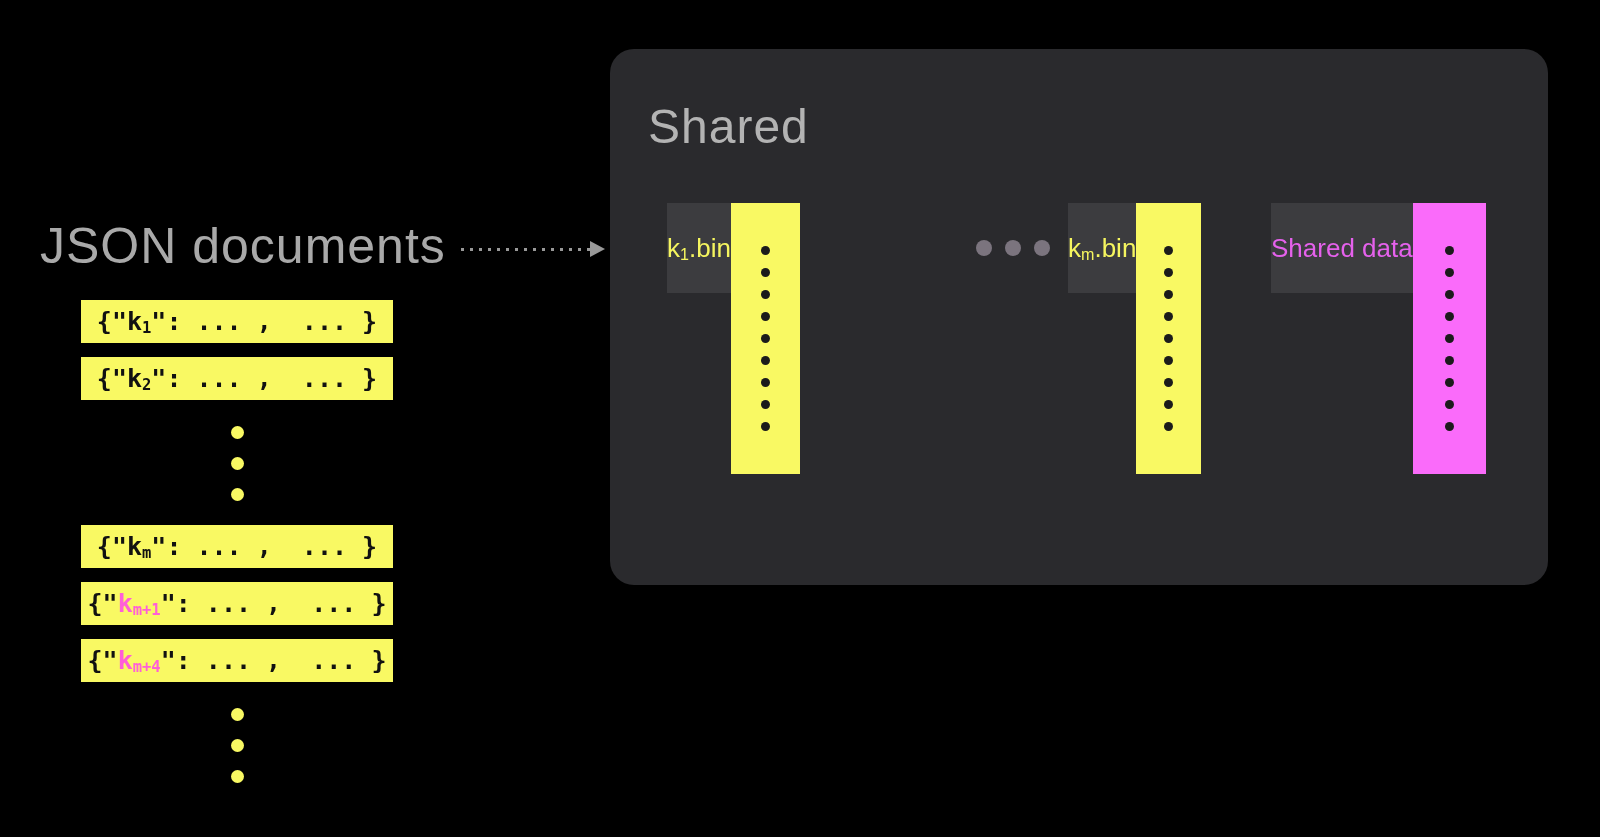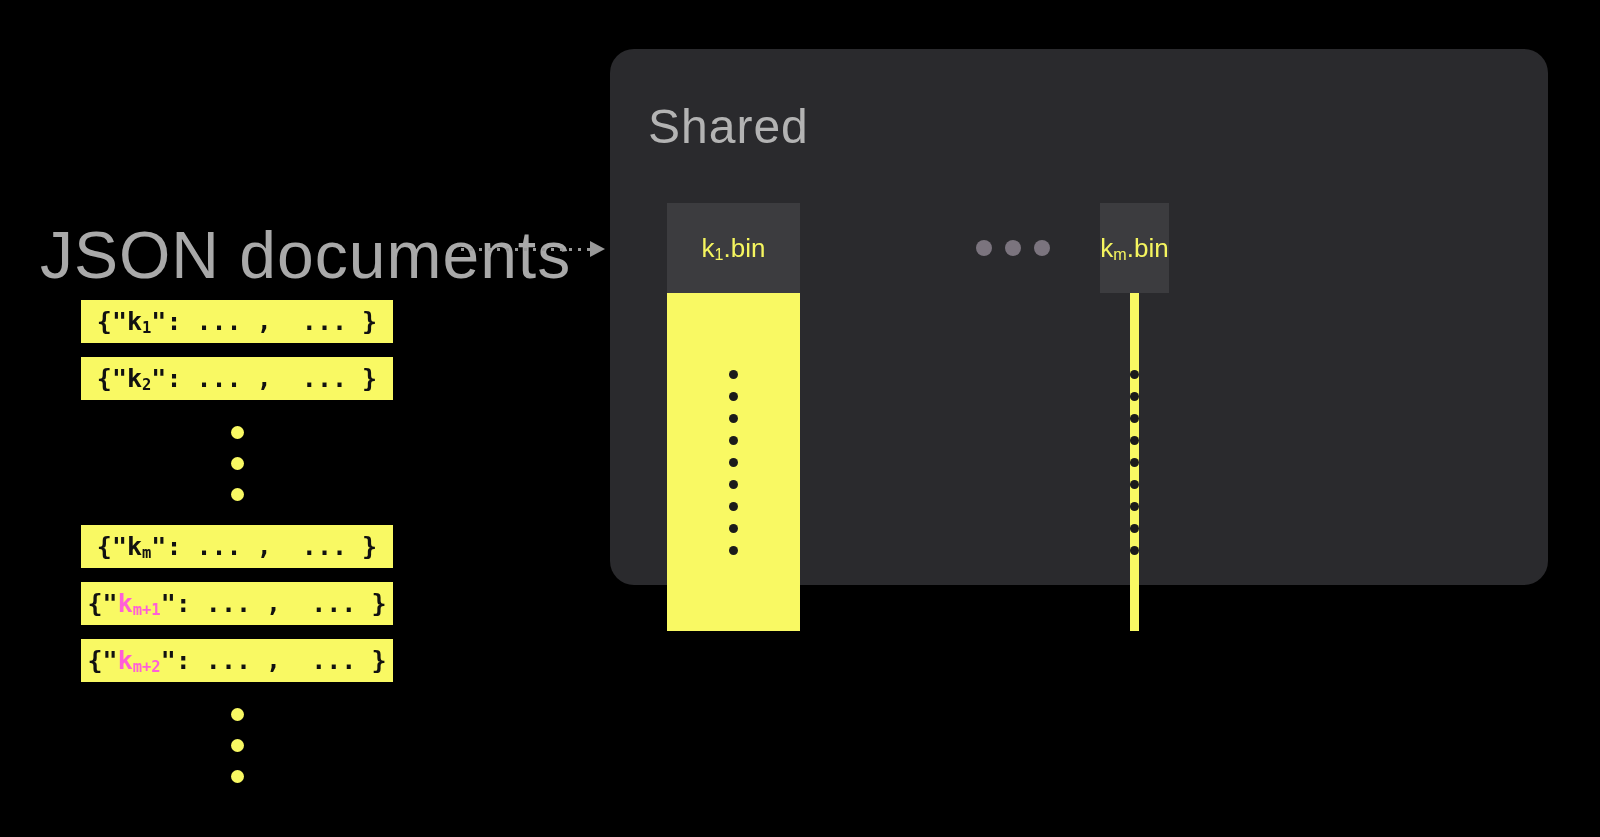--- a/index.html
+++ b/index.html
@@ -22,21 +22,21 @@
     width:1600px;height:837px;
     background:var(--page-bg);
     font-family:"Liberation Sans",sans-serif;
     position:relative;overflow:hidden;
   }
   .canvas{position:absolute;inset:0;}
 
   
   .left-title{
     position:absolute;left:40px;top:217px;
-    font-size:66px;font-weight:300;letter-spacing:1px;
+    font-size:50px;font-weight:300;letter-spacing:1px;
     color:var(--title-gray);white-space:nowrap;
   }
   .docs-col{
     position:absolute;left:81px;top:300px;width:312px;
     display:flex;flex-direction:column;
   }
   .doc-bar{
     height:43px;margin-bottom:14px;background:var(--yellow);
     display:flex;align-items:center;justify-content:center;
     font-family:"DejaVu Sans Mono",monospace;font-weight:bold;
@@ -65,24 +65,24 @@
   .storage{
     position:absolute;left:610px;top:49px;width:938px;height:536px;
     background:var(--panel-bg);border-radius:24px;
   }
   .storage-title{
     position:absolute;left:38px;top:50px;
     font-size:48px;font-weight:300;letter-spacing:1px;
     color:var(--storage-title-gray);
   }
   .bins{position:absolute;left:0;top:154px;width:100%;height:336px;}
-  .bin{position:absolute;top:0;height:428px;display:flex;flex-direction:column;}
+  .bin{position:absolute;top:0;height:271px;display:flex;flex-direction:row;}
   .bpos0{left:57px;width:133px;}
   .bpos1{left:215px;width:133px;}
-  .bpos3{left:458px;width:133px;align-items:center;}
+  .bpos3{left:458px;width:133px;}
   .bpos4{left:661px;width:215px;}
   .bin-header{
     height:90px;background:var(--header-bg);
     display:flex;align-items:center;justify-content:center;
     font-size:26px;color:var(--yellow-text);white-space:nowrap;
   }
   .bin.magenta .bin-header{color:var(--magenta-label);}
   .bin-body{
     flex:1;display:flex;flex-direction:column;
     align-items:center;justify-content:center;gap:13px;
@@ -106,21 +106,21 @@
   <div class="docs-col" id="docs-col">
       <div class="doc-bar"><span class="code"><span class="open">{"</span><span class="key">k<sub>1</sub></span><span class="close">": ... ,  ... }</span></span></div>
       <div class="doc-bar"><span class="code"><span class="open">{"</span><span class="key">k<sub>2</sub></span><span class="close">": ... ,  ... }</span></span></div>
       <div class="v-dots">
         <div class="dot"></div>
         <div class="dot"></div>
         <div class="dot"></div>
       </div>
       <div class="doc-bar"><span class="code"><span class="open">{"</span><span class="key">k<sub>m</sub></span><span class="close">": ... ,  ... }</span></span></div>
       <div class="doc-bar"><span class="code"><span class="open">{"</span><span class="key pink">k<sub>m+1</sub></span><span class="close">": ... ,  ... }</span></span></div>
-      <div class="doc-bar"><span class="code"><span class="open">{"</span><span class="key pink">k<sub>m+2</sub></span><span class="close">": ... ,  ... }</span></span></div>
+      <div class="doc-bar"><span class="code"><span class="open">{"</span><span class="key pink">k<sub>m+4</sub></span><span class="close">": ... ,  ... }</span></span></div>
       <div class="v-dots">
         <div class="dot"></div>
         <div class="dot"></div>
         <div class="dot"></div>
       </div>
     </div>
 
   <div class="arrow-line"></div>
   <div class="arrow-head"></div>
 
@@ -157,16 +157,32 @@
             <div class="dot"></div>
             <div class="dot"></div>
             <div class="dot"></div>
             <div class="dot"></div>
             <div class="dot"></div>
             <div class="dot"></div>
             <div class="dot"></div>
             <div class="dot"></div>
           </div>
         </div>
+        <div class="bin magenta bpos4">
+          <div class="bin-header">
+            <span class="bin-label">Shared data</span>
+          </div>
+          <div class="bin-body">
+            <div class="dot"></div>
+            <div class="dot"></div>
+            <div class="dot"></div>
+            <div class="dot"></div>
+            <div class="dot"></div>
+            <div class="dot"></div>
+            <div class="dot"></div>
+            <div class="dot"></div>
+            <div class="dot"></div>
+          </div>
+        </div>
       </div>
   </div>
 
 </div>
 
 </body></html>

